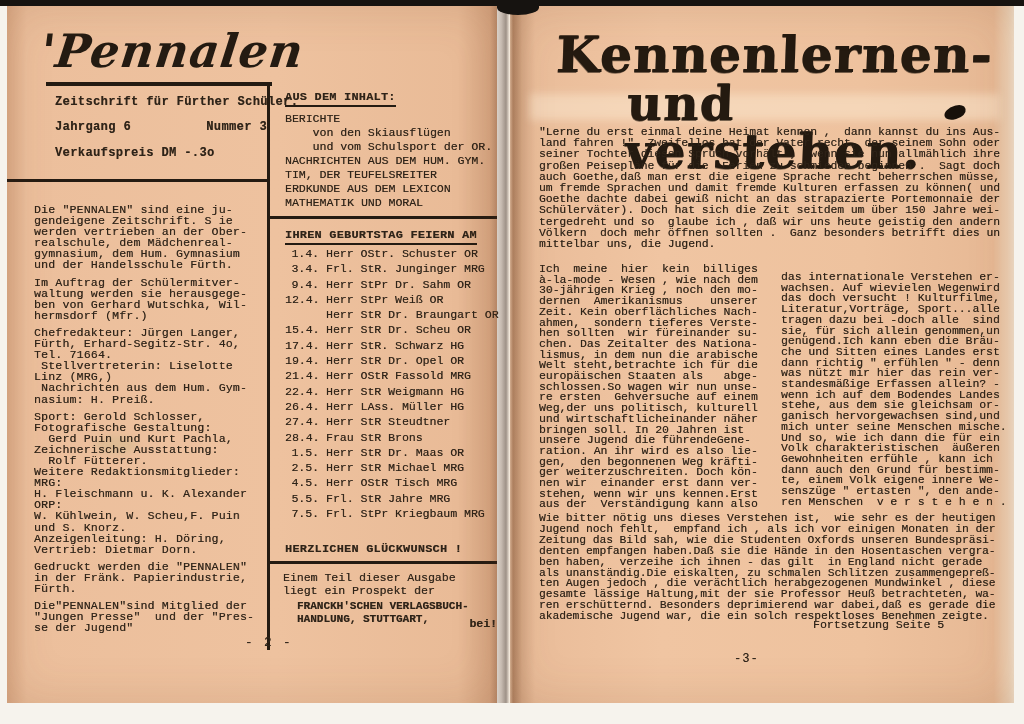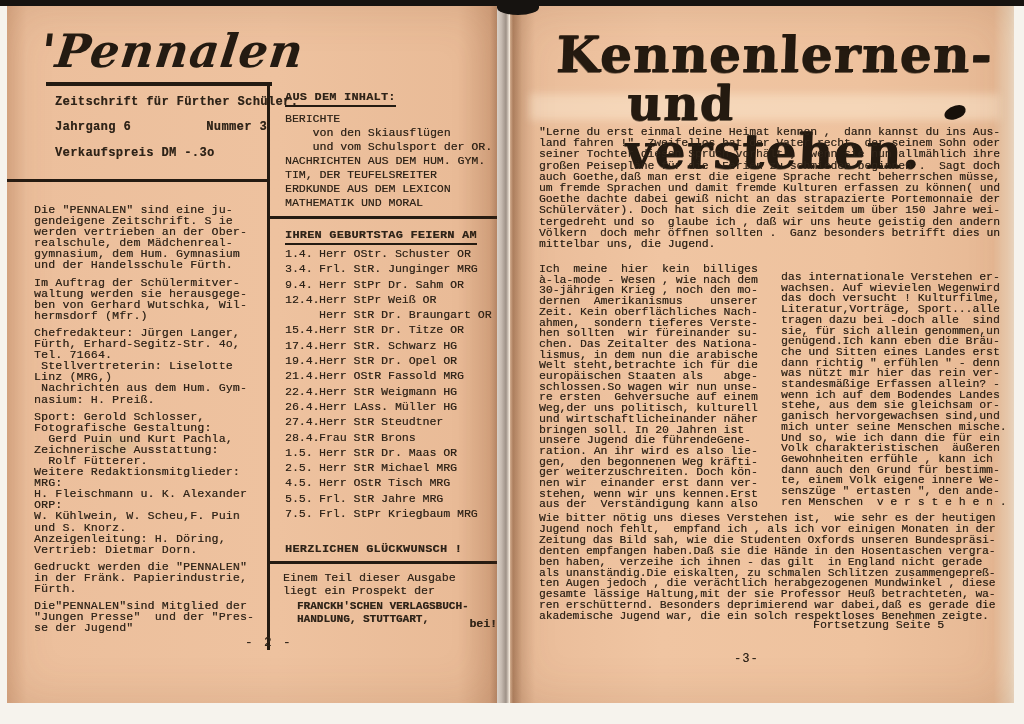--- a/index.html
+++ b/index.html
@@ -37,22 +37,22 @@
   .impressum p{margin:0 0 6px 0;white-space:pre;}
 
   .mid-header{position:absolute;font-size:11.8px;font-weight:bold;letter-spacing:.3px;
     border-bottom:2px solid #241b12;padding-bottom:1px;}
   .contents-header{left:278px;top:84px;}
   .contents-body{position:absolute;left:278px;top:106px;margin:0;font-family:inherit;
     font-size:11.5px;line-height:14px;white-space:pre;}
   .bday-header{left:278px;top:222px;text-align:center;}
   .bday-list{position:absolute;left:278px;top:240px;width:216px;font-size:11.5px;line-height:15.3px;}
   .bday-row{display:flex;}
-  .bdate{width:34px;text-align:left;flex:none;}
-  .bname{margin-left:0;white-space:pre;}
+  .bdate{width:34px;text-align:right;flex:none;}
+  .bname{margin-left:7px;white-space:pre;}
   .congrats{position:absolute;left:278px;top:536px;font-size:11.8px;font-weight:bold;letter-spacing:.3px;}
   .insert-note{position:absolute;left:276px;top:565px;width:218px;font-size:11.5px;line-height:13px;}
   .publisher{margin:3px 0 0 14px;font-weight:bold;white-space:pre;font-family:inherit;
     font-size:11px;line-height:13px;}
   .bei{position:absolute;right:4px;bottom:-4px;font-weight:bold;}
   .pagenum-left{position:absolute;left:238px;top:630px;font-size:12.5px;letter-spacing:2px;}
 
   
   .frak{position:absolute;margin:0;font-family:"DejaVu Serif",serif;font-weight:bold;color:#241a10;
     letter-spacing:1.5px;line-height:1;transform:skewX(-2deg);
@@ -166,21 +166,21 @@
           <span class="bname">Herr StPr Weiß OR</span>
         </div>
 
         <div class="bday-row">
           <span class="bdate"></span>
           <span class="bname">Herr StR Dr. Braungart OR</span>
         </div>
 
         <div class="bday-row">
           <span class="bdate">15.4.</span>
-          <span class="bname">Herr StR Dr. Titze OR</span>
+          <span class="bname">Herr StR Dr. Scheu OR</span>
         </div>
 
         <div class="bday-row">
           <span class="bdate">17.4.</span>
           <span class="bname">Herr StR. Schwarz HG</span>
         </div>
 
         <div class="bday-row">
           <span class="bdate">19.4.</span>
           <span class="bname">Herr StR Dr. Opel OR</span>

